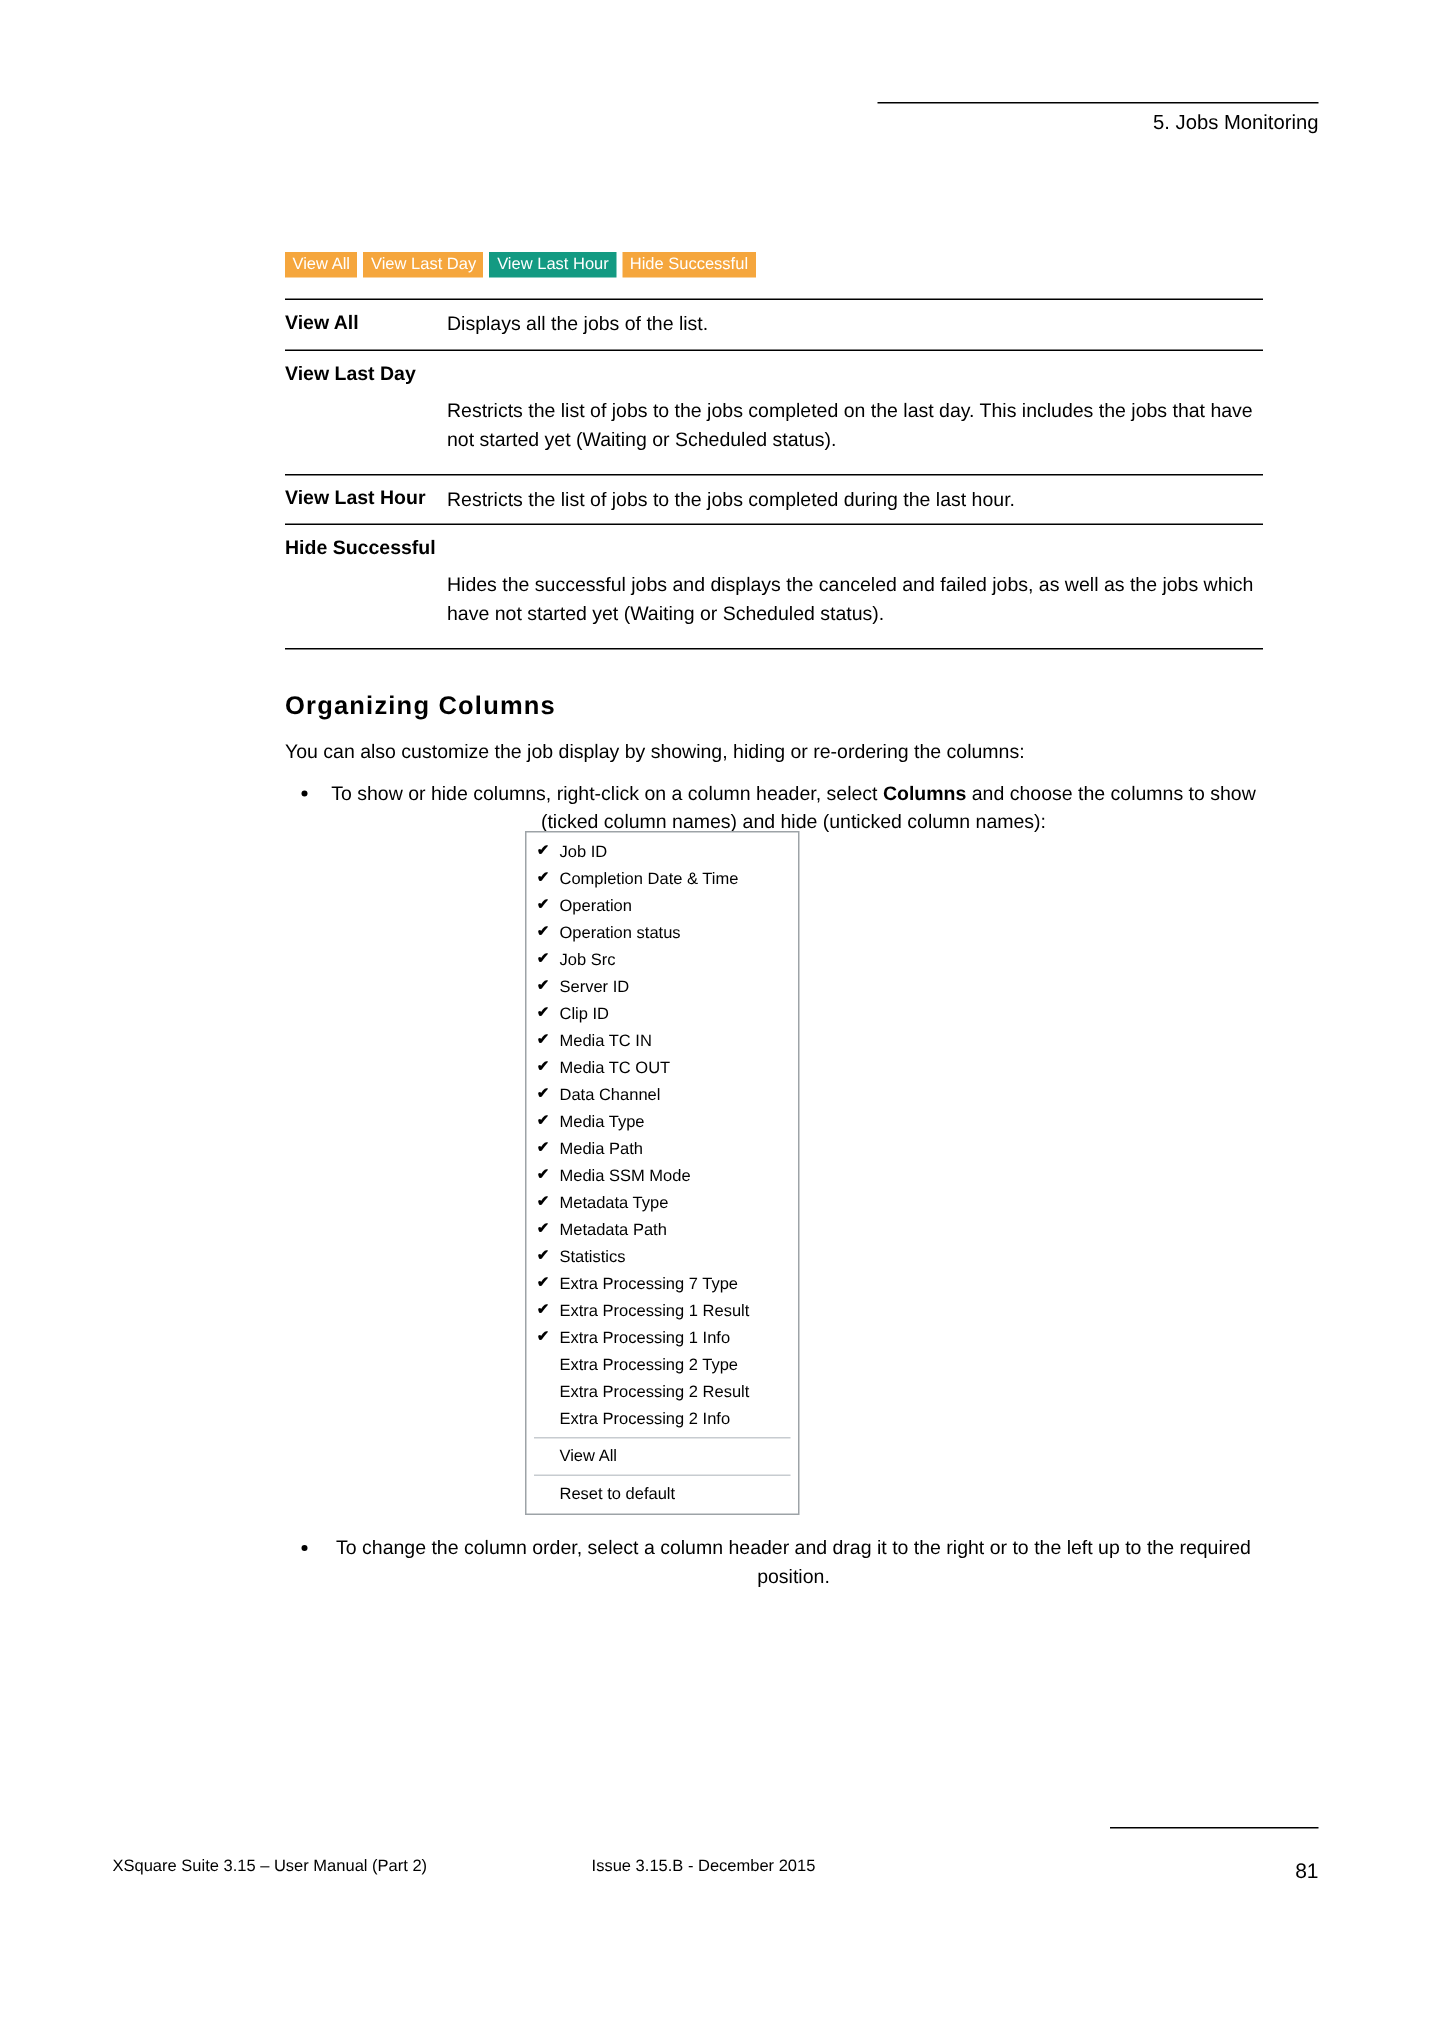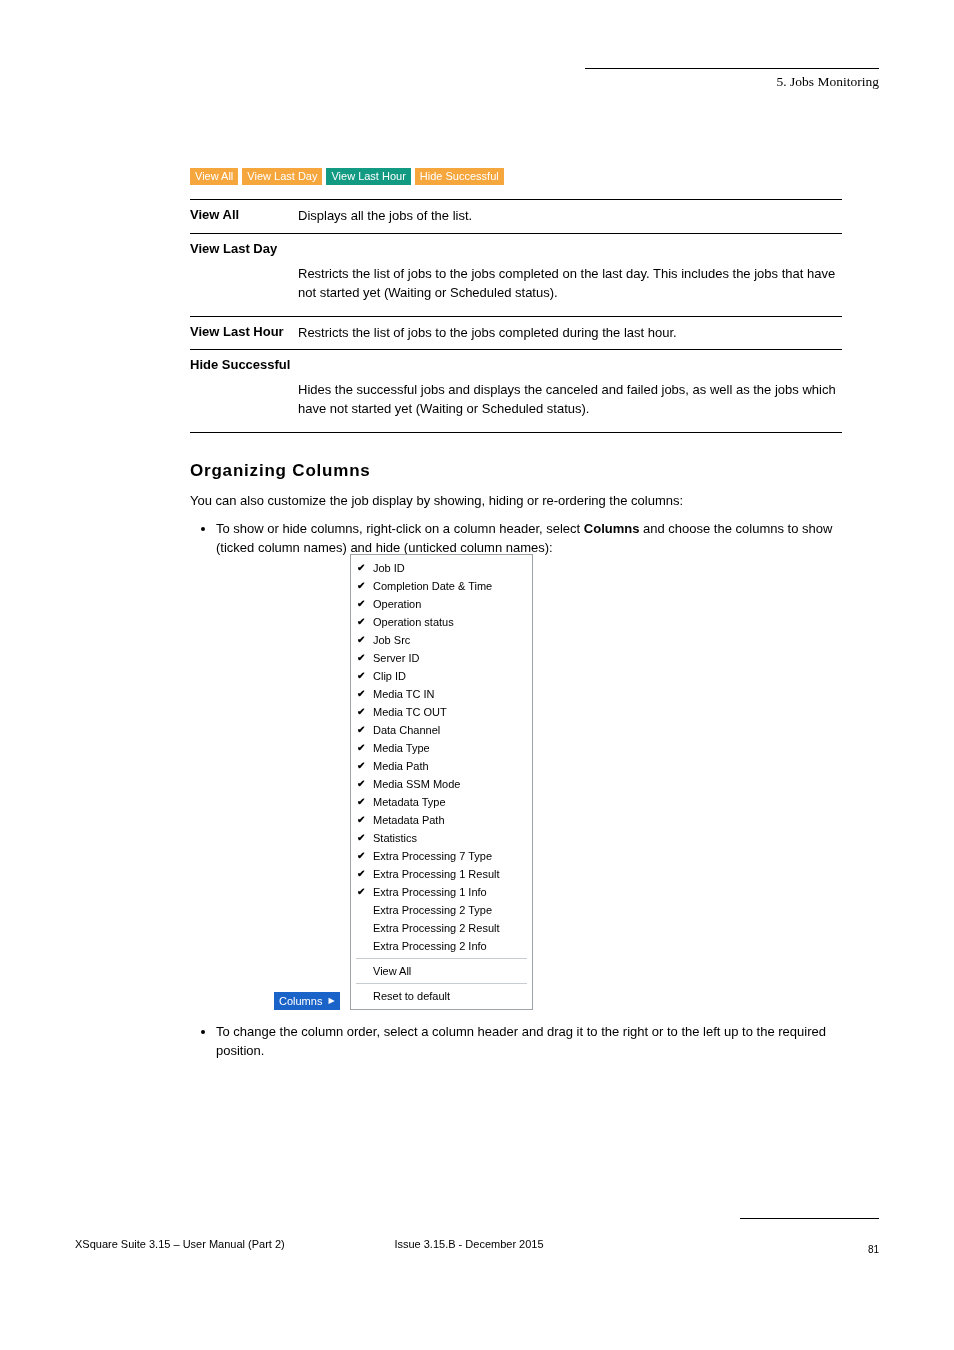--- a/index.html
+++ b/index.html
@@ -21,34 +21,34 @@
     font-size:14px;
   }
   .header-area{
     position:absolute;
     left:585px; right:75px; top:68px;
     text-align:right;
   }
   .header-rule{
     border:0;border-top:1px solid #000;margin:0 0 4px 0;
   }
-  .header-title{font-size:13.5px;font-family:Liberation Serif, serif;}
+  .header-title{font-size:13.5px;}
 
   .footer-area{
     position:absolute;
     left:75px; right:91px; bottom:100px;
     display:flex;justify-content:space-between;align-items:flex-start;
     font-size:11px;
   }
   .footer-rule{
     position:absolute;
     left:740px; right:75px; bottom:124px;
     border:0;border-top:1px solid #000;
   }
-  .pagenum{font-size:10px;position:absolute;right:75px;bottom:95px;}
+  .pagenum{font-size:14px;position:absolute;right:75px;bottom:95px;}
 
   .content{position:absolute;left:190px;right:112px;top:168px;}
 
   .filter-bar{display:flex;gap:4px;margin-bottom:14px;}
   .filter-btn{
     background:var(--orange);color:#fff;
     font:400 11px "Tahoma","Verdana",sans-serif;
     padding:1px 5px;line-height:15px;
     white-space:nowrap;
   }
@@ -58,21 +58,21 @@
   .desc-row{border-top:1px solid #000;padding:7px 0 7px 0;display:flex;}
   .desc-row:last-child{border-bottom:1px solid #000;}
   .desc-row .label{font-weight:700;font-size:13px;min-width:108px;}
   .desc-row .text{font-size:13px;line-height:1.45;}
   .desc-row.tall .text{padding-bottom:6px;margin-top:24px;}
 
   .subhead{font-weight:700;font-size:17px;letter-spacing:.8px;margin:28px 0 10px 0;}
   .bodytext{font-size:13px;line-height:1.5;margin:4px 0 8px 0;}
 
   ul.bullets{list-style:disc;padding-left:26px;margin:4px 0 18px 0;}
-  ul.bullets>li{font-size:13px;line-height:1.5;margin:0 0 6px 0;}
+  ul.bullets>li{font-size:13px;line-height:1.5;margin:0 0 6px 0;text-align:center;}
   .bold{font-weight:700;}
 
   
   .ui-shot{
     margin-left:58px;
     width:252px;
     font:400 11px "Tahoma","Verdana",sans-serif;
     color:#000;
   }
   .columns-btn{

